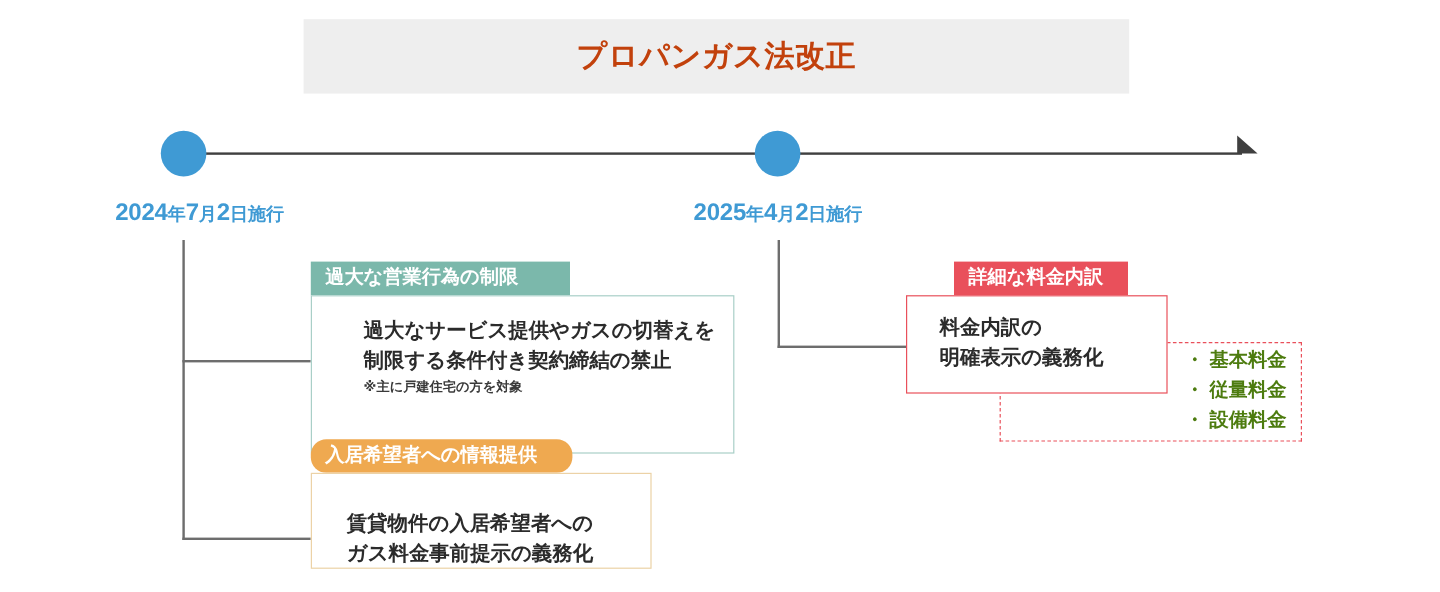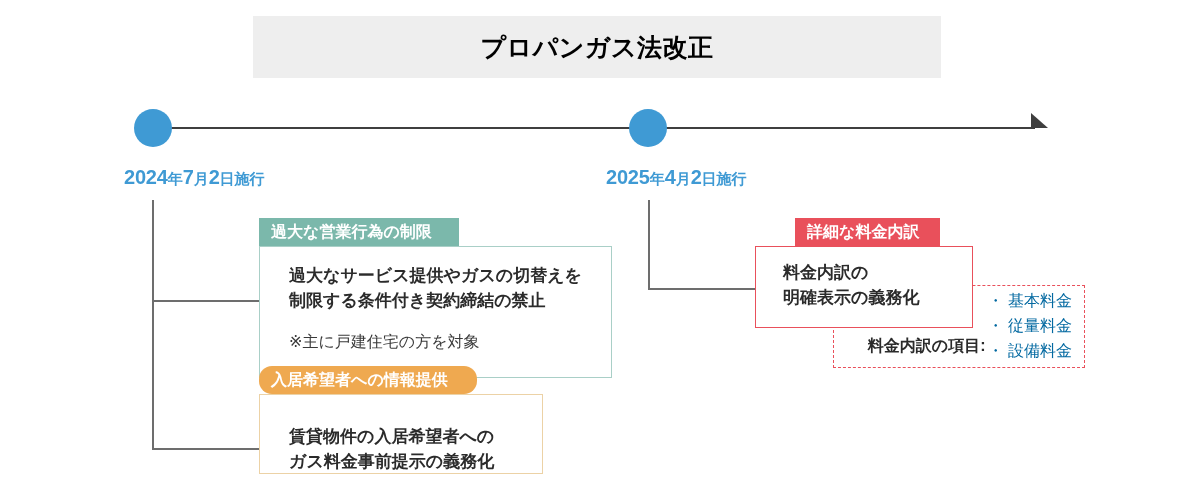--- a/index.html
+++ b/index.html
@@ -31,21 +31,21 @@
   .title-text {
     position: absolute;
     left: 0;
     top: 0;
     width: 688px;
     height: 62px;
     line-height: 62px;
     text-align: center;
     font-size: 25px;
     font-weight: 700;
-    color: #000000;
+    color: #c2410c;
     letter-spacing: 0.5px;
   }
 
   
   .axis-line {
     position: absolute;
     left: 153px;
     top: 127px;
     width: 882px;
     height: 2px;
@@ -69,21 +69,20 @@
   }
   .node-dot.n1 { left: 134px; top: 109px; }
   .node-dot.n2 { left: 629px; top: 109px; }
 
   .node-label {
     position: absolute;
     white-space: nowrap;
     color: #3f9ad4;
     font-weight: 700;
     font-size: 15px;
-    margin-left: 28px;
   }
   .node-label .num {
     font-size: 20px;
     font-weight: 700;
     letter-spacing: -0.2px;
   }
   .node-label.l1 { left: 96px; top: 166px; }
   .node-label.l2 { left: 578px; top: 166px; text-align: right; }
 
   
@@ -125,34 +124,34 @@
     box-sizing: border-box;
   }
   .card-body-text {
     font-size: 17px;
     font-weight: 700;
     color: #2b2b2b;
     line-height: 1.45;
     white-space: pre-line;
   }
   .card-note {
-    font-size: 16px;
-    font-weight: 400;
+    font-size: 11px;
+    font-weight: 700;
     color: #3a3a3a;
-    margin-top: 19px;
+    margin-top: 2px;
     white-space: nowrap;
   }
 
   
   #card-restriction { left: 259px; top: 218px; }
-  #card-restriction .card-tab { background: #7bb8ab; width: 200px; }
+  #card-restriction .card-tab { background: #7bb8ab; width: 216px; }
   #card-restriction .card-body {
     top: 28px; width: 353px; height: 132px;
     border: 1px solid #a9cfc7;
-    padding: 17px 0 0 29px;
+    padding: 17px 0 0 43px;
   }
 
   
   #card-tenant-info { left: 259px; top: 366px; }
   #card-tenant-info .card-tab { background: #efa950; width: 218px; border-radius: 13px; }
   #card-tenant-info .card-body {
     top: 28px; width: 284px; height: 80px;
     border: 1px solid #ecd2a6;
     padding: 30px 0 0 29px;
   }
@@ -195,22 +194,22 @@
     align-self: flex-end;
     padding-bottom: 10px;
   }
   .callout-list {
     list-style: none;
     margin: 0;
     padding: 0 0 0 2px;
   }
   .callout-list li {
     font-size: 16px;
-    font-weight: 400;
-    color: #0369a1;
+    font-weight: 700;
+    color: #4d7c0f;
     line-height: 1.55;
     white-space: nowrap;
   }
 </style>
 </head>
 <body>
 
 <div id="canvas">
 
   <div class="title-banner">
@@ -257,21 +256,20 @@
   <div class="card" id="card-fee-breakdown">
     <div class="card-tab">詳細な料金内訳</div>
     <div class="card-body">
       <div class="card-body-text">料金内訳の
 明確表示の義務化</div>
     </div>
   </div>
 
   <div id="fee-items-callout">
     <div class="callout-inner">
-      <div class="callout-label">料金内訳の項目:</div>
       <ul class="callout-list">
         <li>・ 基本料金</li>
         <li>・ 従量料金</li>
         <li>・ 設備料金</li>
       </ul>
     </div>
   </div>
 
 </div>
 

